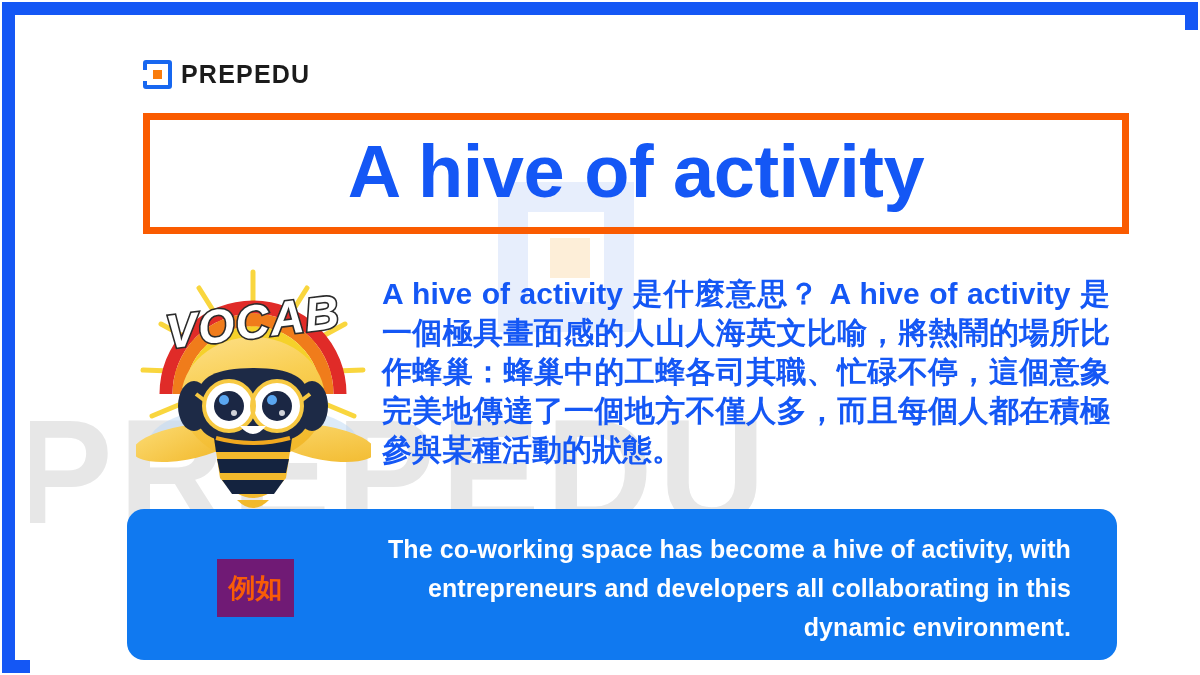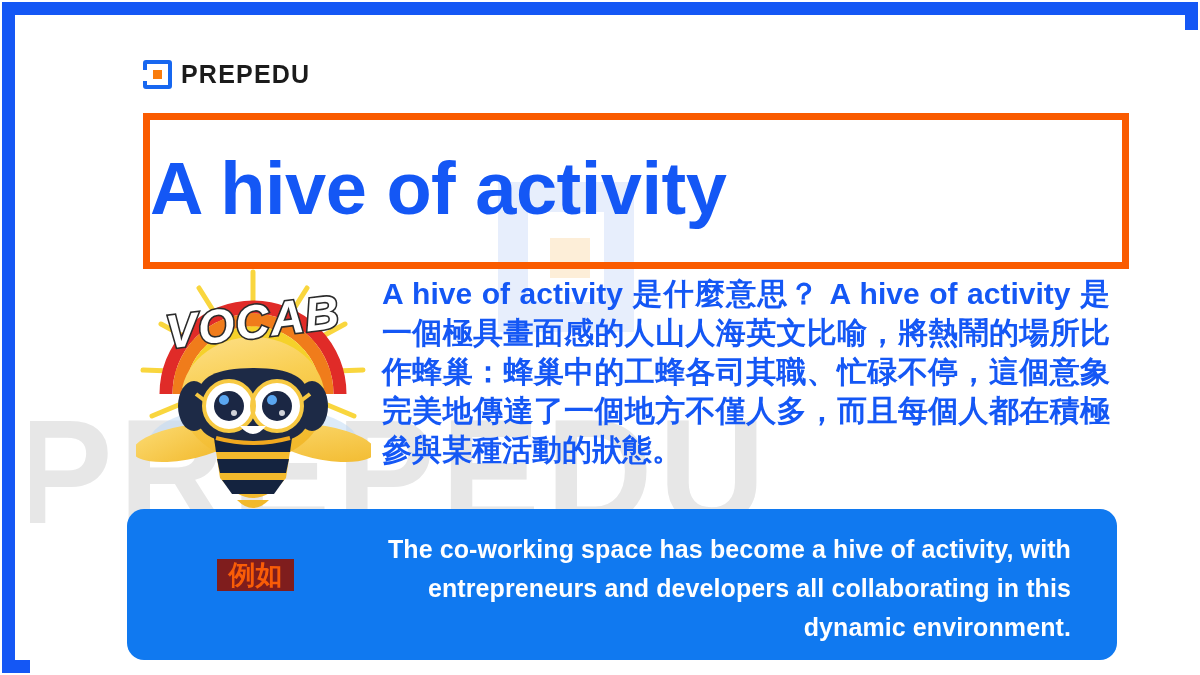--- a/index.html
+++ b/index.html
@@ -123,27 +123,27 @@
     font-weight: 800;
     letter-spacing: 1.2px;
     color: #1b1b1b;
     line-height: 1;
   }
 
   
   .title-box {
     position: absolute;
     left: 113px; top: 83px;
-    width: 986px; height: 156px;
+    width: 986px; height: 121px;
     border: 7px solid #fa5b00;
     background: transparent;
     z-index: 4;
     display: flex;
     align-items: center;
-    justify-content: flex-start;
+    justify-content: center;
   }
   .title-text {
     font-size: 74px;
     font-weight: 800;
     color: #1457f5;
     letter-spacing: -0.5px;
     line-height: 1;
     white-space: nowrap;
     transform: translateY(-2px);
   }
@@ -184,22 +184,22 @@
     height: 151px;
     background: #1079f0;
     border-radius: 17px;
     z-index: 3;
   }
   .example-badge {
     position: absolute;
     left: 90px;
     top: 50px;
     width: 77px;
-    height: 32px;
-    background: #7f1d1d;
+    height: 58px;
+    background: #701a75;
     display: flex;
     align-items: center;
     justify-content: center;
   }
   .example-badge-text {
     font-size: 27px;
     font-weight: 800;
     color: #f95c07;
     line-height: 1;
   }

